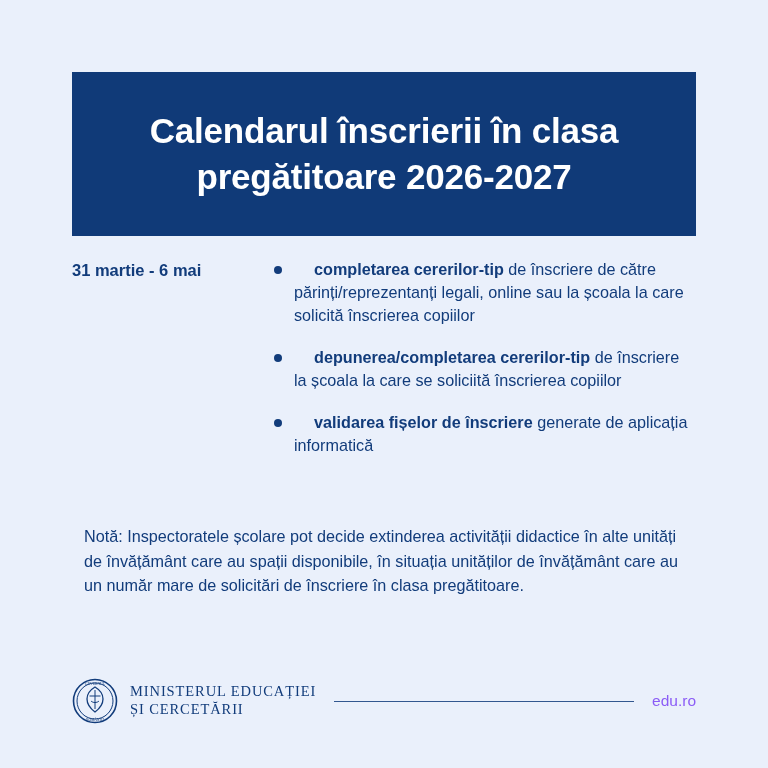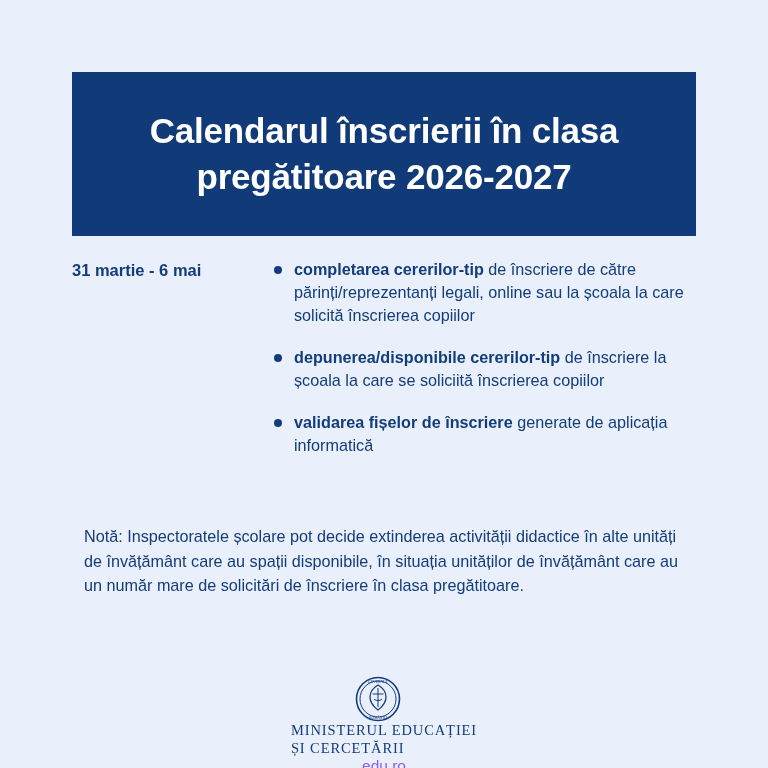--- a/index.html
+++ b/index.html
@@ -84,20 +84,21 @@
     background: #123c7b;
     margin: 8px 12px 0 0;
   }
   .bullet-text {
     font-size: 16.2px;
     line-height: 1.42;
     color: #123c7b;
   }
   .bullet-text b {
     font-weight: bold;
+    margin-left: 20px;
   }
 
   
   .note {
     position: absolute;
     left: 84px;
     top: 524px;
     width: 596px;
     font-size: 16.2px;
     line-height: 1.52;
@@ -109,21 +110,20 @@
 
   
   .footer {
     position: absolute;
     left: 72px;
     top: 676px;
     width: 624px;
     height: 50px;
     display: flex;
     align-items: center;
-    flex-direction: column;
   }
   .crest {
     flex: 0 0 auto;
     width: 46px;
     height: 46px;
     margin-right: 12px;
   }
   .ministry {
     flex: 0 0 auto;
     font-family: "Liberation Serif", serif;
@@ -164,21 +164,21 @@
 
       <div class="bullets">
 
         <div class="bullet">
           <span class="dot"></span>
           <div class="bullet-text"><b>completarea cererilor-tip</b><span> de înscriere de către părinți/reprezentanți legali, online sau la școala la care solicită înscrierea copiilor</span></div>
         </div>
 
         <div class="bullet">
           <span class="dot"></span>
-          <div class="bullet-text"><b>depunerea/disponibile cererilor-tip</b><span> de înscriere la școala la care se soliciită înscrierea copiilor</span></div>
+          <div class="bullet-text"><b>depunerea/completarea cererilor-tip</b><span> de înscriere la școala la care se soliciită înscrierea copiilor</span></div>
         </div>
 
         <div class="bullet">
           <span class="dot"></span>
           <div class="bullet-text"><b>validarea fișelor de înscriere</b><span> generate de aplicația informatică</span></div>
         </div>
 
       </div>
     </div>
   </div>

